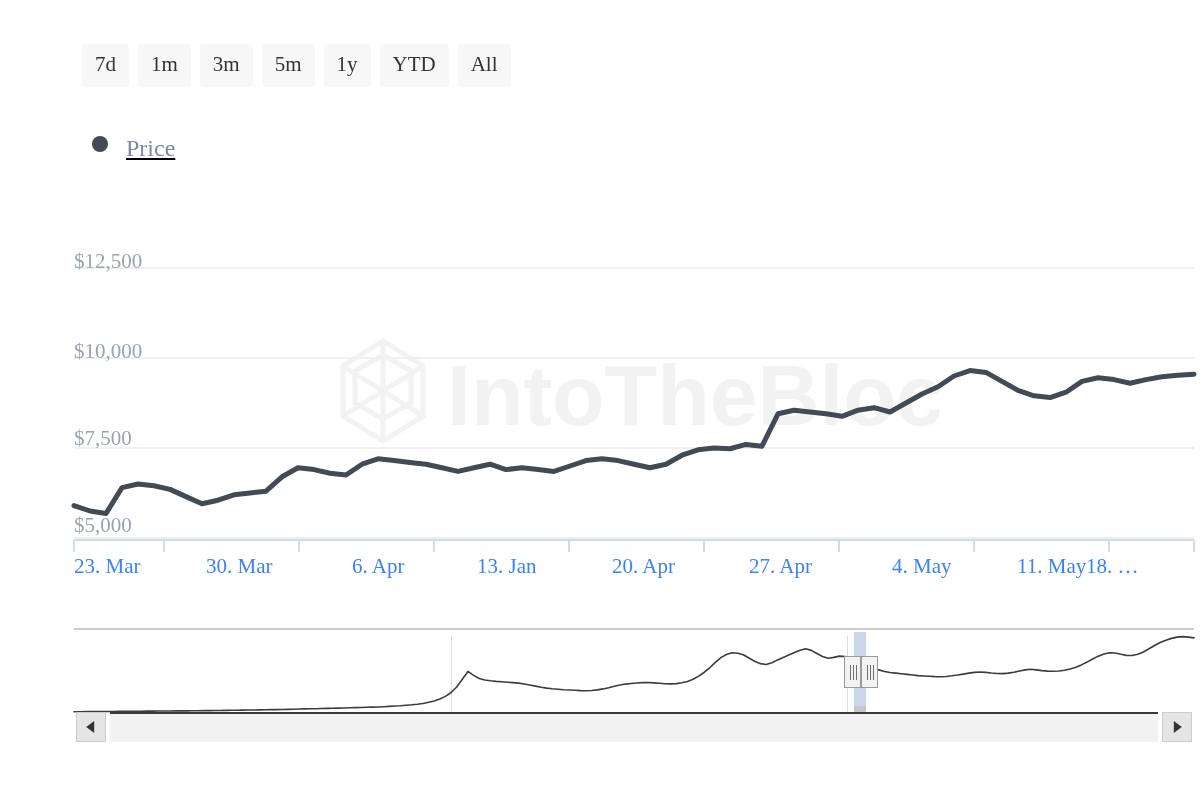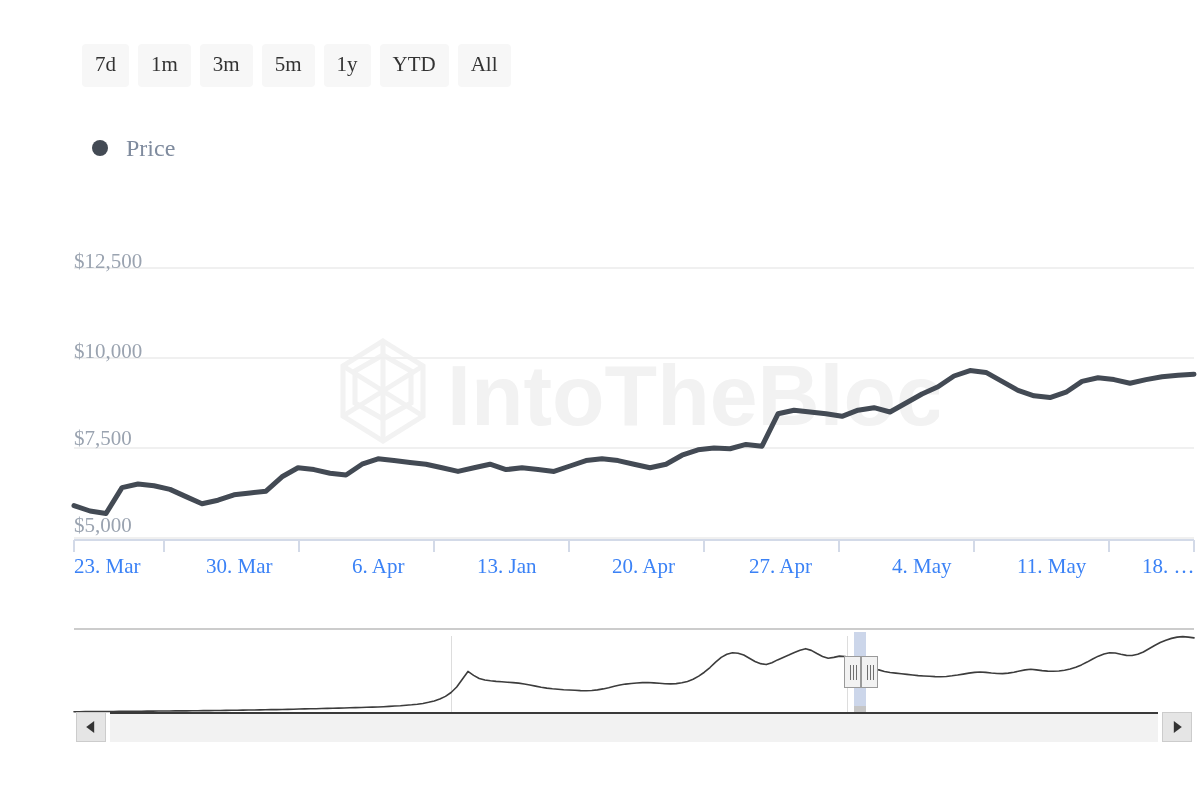--- a/index.html
+++ b/index.html
@@ -41,22 +41,22 @@
     cursor: pointer;
     white-space: nowrap;
   }
 
   
   .legend {
     position: absolute;
     left: 58px;
     top: 136px;
     display: flex;
-    align-items: center;
     gap: 18px;
+    text-decoration: underline;
   }
   .legend-dot {
     width: 16px; height: 16px;
     border-radius: 50%;
     background: #434a54;
     display: block;
   }
   .legend-label {
     color: #7f8b9e;
     font-size: 24px;
@@ -269,21 +269,21 @@
   <div class="ylabel" style="top:515px">$5,000</div>
 
   <div class="xlabel" style="left:40px">23. Mar</div>
   <div class="xlabel" style="left:172px">30. Mar</div>
   <div class="xlabel" style="left:318px">6. Apr</div>
   <div class="xlabel" style="left:443px">13. Jan</div>
   <div class="xlabel" style="left:578px">20. Apr</div>
   <div class="xlabel" style="left:715px">27. Apr</div>
   <div class="xlabel" style="left:858px">4. May</div>
   <div class="xlabel" style="left:983px">11. May</div>
-  <div class="xlabel" style="left:1108px">18. …</div>
+  <div class="xlabel" style="left:1052px">18. …</div>
 
   <div class="nav-wrap">
     <div class="nav-topline"></div>
   </div>
   <div class="nav-tickline" style="left:417px"></div>
   <div class="nav-tickline" style="left:813px"></div>
   <div class="nav-yearlabel" style="left:425px">2015</div>
   <div class="nav-yearlabel" style="left:821px">2020</div>
 
   <svg class="plot" width="1200" height="800" style="top:0;left:0">

